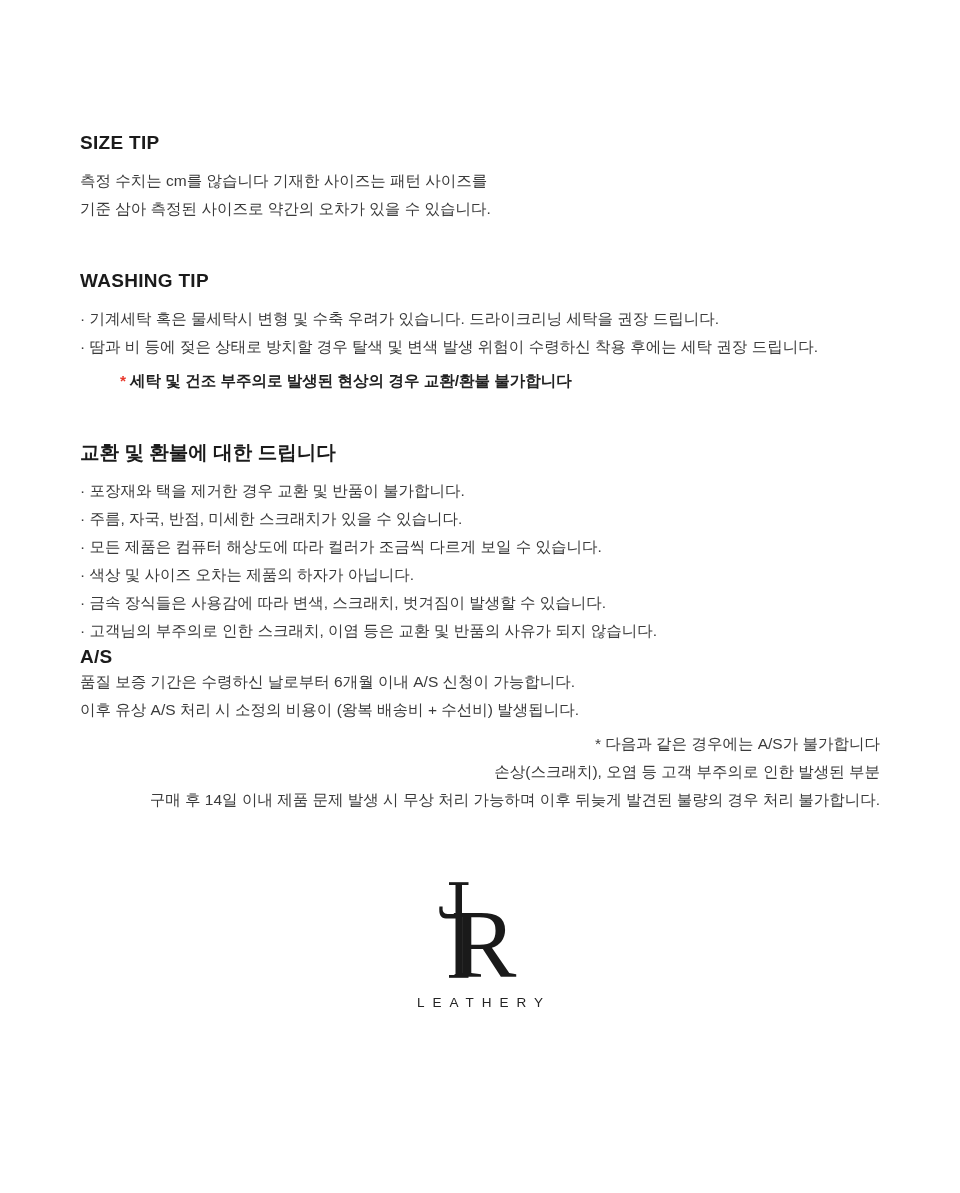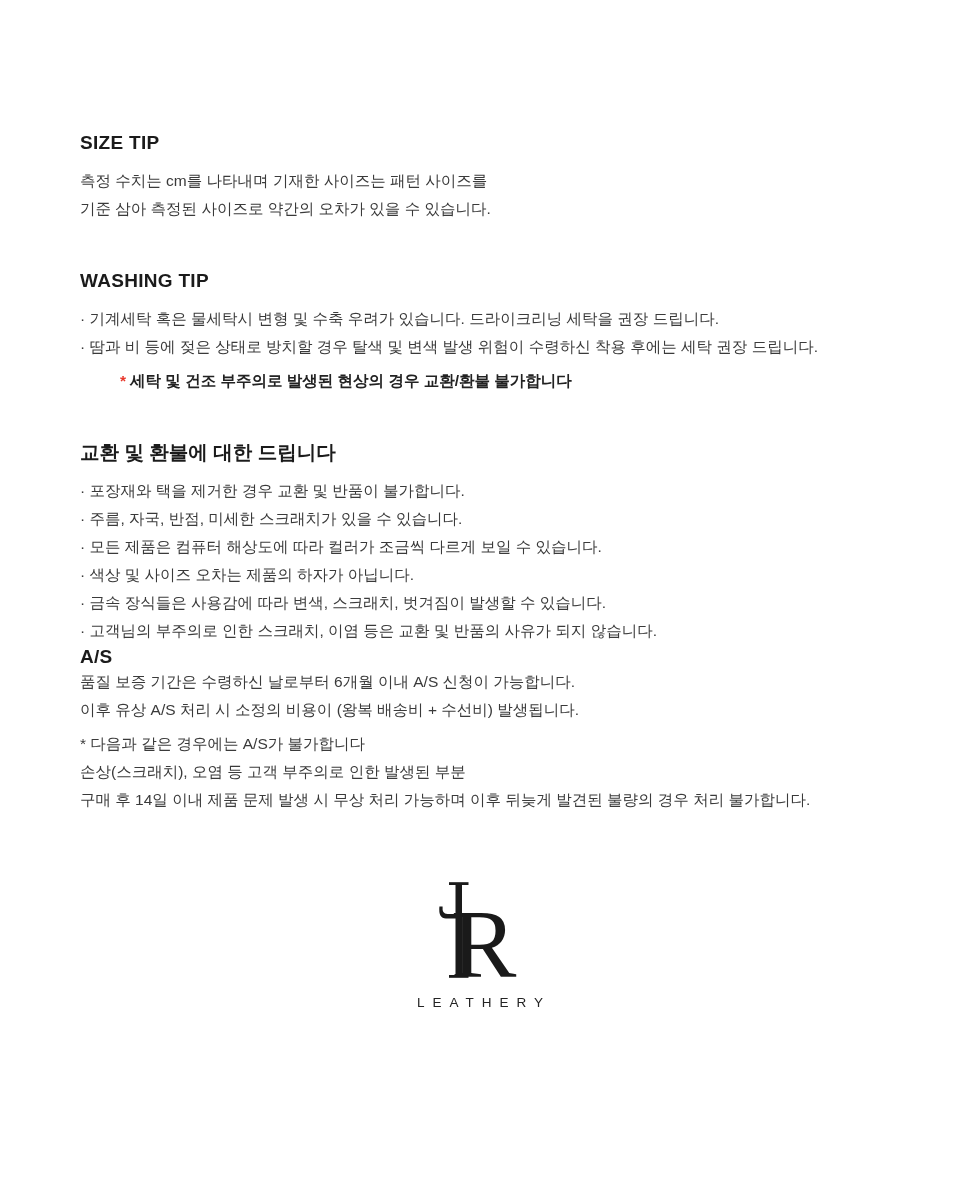--- a/index.html
+++ b/index.html
@@ -49,21 +49,21 @@
     color: #222222;
     margin-left: 40px;
   }
   .warning-line .star {
     color: #e8362a;
     font-weight: 700;
     margin-right: 4px;
   }
   .as-heading { margin-top: 32px; font-size: 20px; }
   .as-body { }
-  .as-notes { margin-top: 6px; }
+  .as-notes { margin-top: 6px; text-align: right; }
   .logo-block {
     margin-top: 66px;
     text-align: center;
   }
   .monogram {
     display: inline-block;
     width: 90px;
     height: 100px;
   }
   .brand-name {
@@ -77,21 +77,21 @@
   }
 </style>
 </head>
 <body>
 
 <div class="page">
 
   <section>
     <h2 class="sec-heading">SIZE TIP</h2>
     <div class="para">
-      <div class="body-line">측정 수치는 cm를 나타내며 기재한 사이즈는 패턴 사이즈를</div>
+      <div class="body-line">측정 수치는 cm를 않습니다 기재한 사이즈는 패턴 사이즈를</div>
       <div class="body-line">기준 삼아 측정된 사이즈로 약간의 오차가 있을 수 있습니다.</div>
     </div>
   </section>
 
   <section class="gap-section">
     <h2 class="sec-heading">WASHING TIP</h2>
     <div class="para">
       <div class="body-line">· 기계세탁 혹은 물세탁시 변형 및 수축 우려가 있습니다. 드라이크리닝 세탁을 권장 드립니다.</div>
       <div class="body-line">· 땀과 비 등에 젖은 상태로 방치할 경우 탈색 및 변색 발생 위험이 수령하신 착용 후에는 세탁 권장 드립니다.</div>
     </div>

